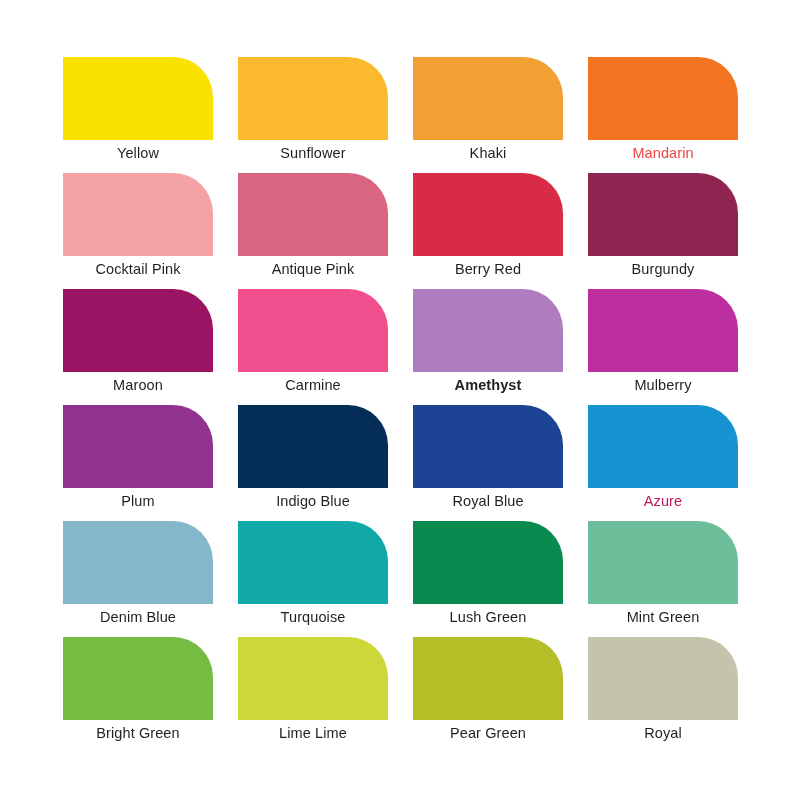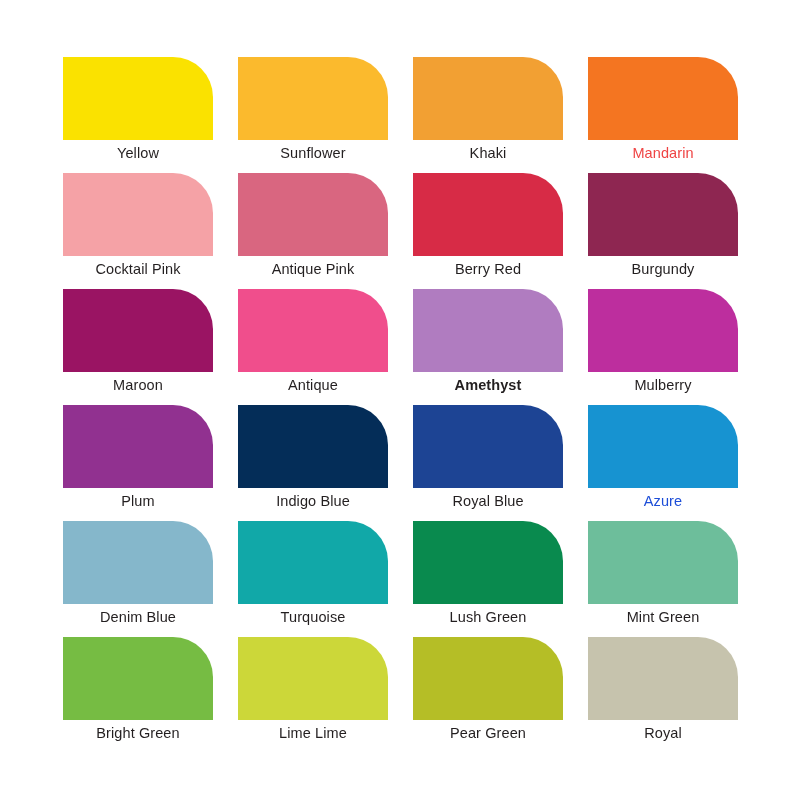--- a/index.html
+++ b/index.html
@@ -87,21 +87,21 @@
     <div class="swatch-cell">
       <div class="swatch-chip" style="background-color: rgb(142, 38, 81);"></div>
       <div class="swatch-label" style="color: rgb(35, 31, 32);">Burgundy</div>
     </div>
     <div class="swatch-cell">
       <div class="swatch-chip" style="background-color: rgb(154, 20, 99);"></div>
       <div class="swatch-label" style="color: rgb(35, 31, 32);">Maroon</div>
     </div>
     <div class="swatch-cell">
       <div class="swatch-chip" style="background-color: rgb(240, 78, 140);"></div>
-      <div class="swatch-label" style="color: rgb(35, 31, 32);">Antique</div>
+      <div class="swatch-label" style="color: rgb(35, 31, 32);">Carmine</div>
     </div>
     <div class="swatch-cell">
       <div class="swatch-chip" style="background-color: rgb(176, 124, 192);"></div>
       <div class="swatch-label" style="color: rgb(35, 31, 32); font-weight: bold;">Amethyst</div>
     </div>
     <div class="swatch-cell">
       <div class="swatch-chip" style="background-color: rgb(189, 46, 158);"></div>
       <div class="swatch-label" style="color: rgb(35, 31, 32);">Mulberry</div>
     </div>
     <div class="swatch-cell">
@@ -111,21 +111,21 @@
     <div class="swatch-cell">
       <div class="swatch-chip" style="background-color: rgb(4, 45, 88);"></div>
       <div class="swatch-label" style="color: rgb(35, 31, 32);">Indigo Blue</div>
     </div>
     <div class="swatch-cell">
       <div class="swatch-chip" style="background-color: rgb(29, 68, 148);"></div>
       <div class="swatch-label" style="color: rgb(35, 31, 32);">Royal Blue</div>
     </div>
     <div class="swatch-cell">
       <div class="swatch-chip" style="background-color: rgb(23, 147, 209);"></div>
-      <div class="swatch-label" style="color: #1d4ed8;">Azure</div>
+      <div class="swatch-label" style="color: #be185d;">Azure</div>
     </div>
     <div class="swatch-cell">
       <div class="swatch-chip" style="background-color: rgb(133, 183, 203);"></div>
       <div class="swatch-label" style="color: rgb(35, 31, 32);">Denim Blue</div>
     </div>
     <div class="swatch-cell">
       <div class="swatch-chip" style="background-color: rgb(17, 168, 168);"></div>
       <div class="swatch-label" style="color: rgb(35, 31, 32);">Turquoise</div>
     </div>
     <div class="swatch-cell">

